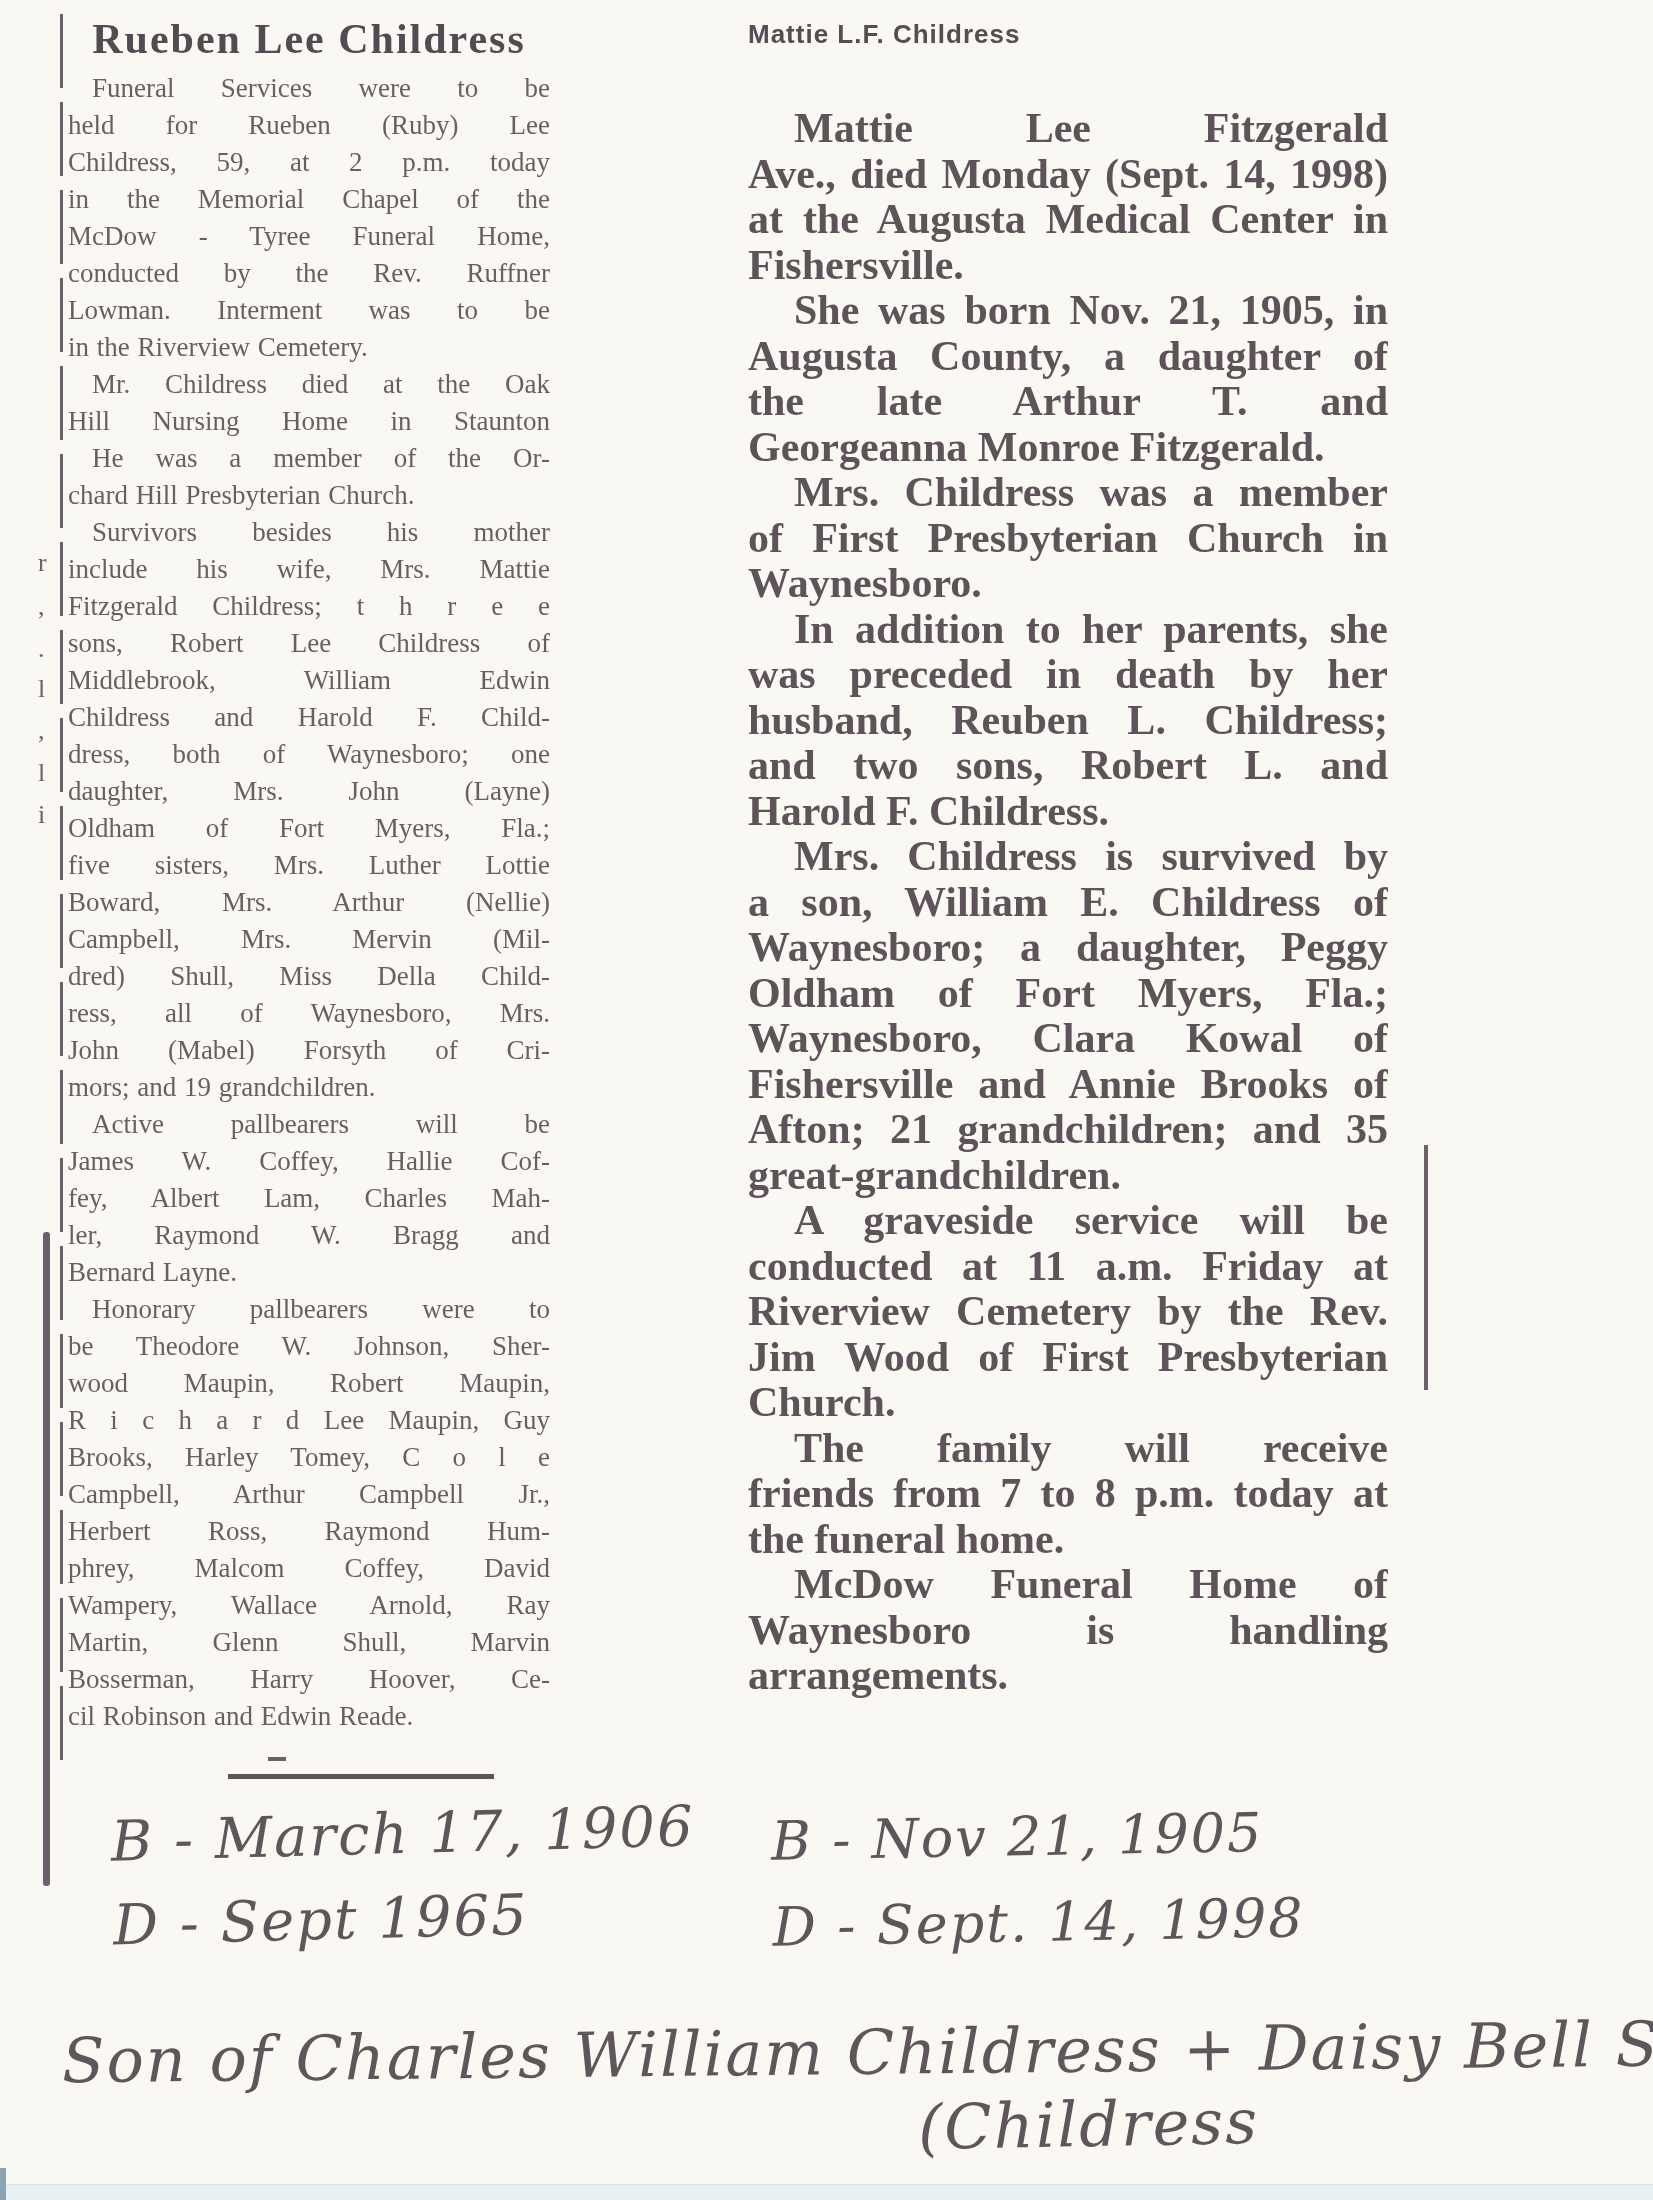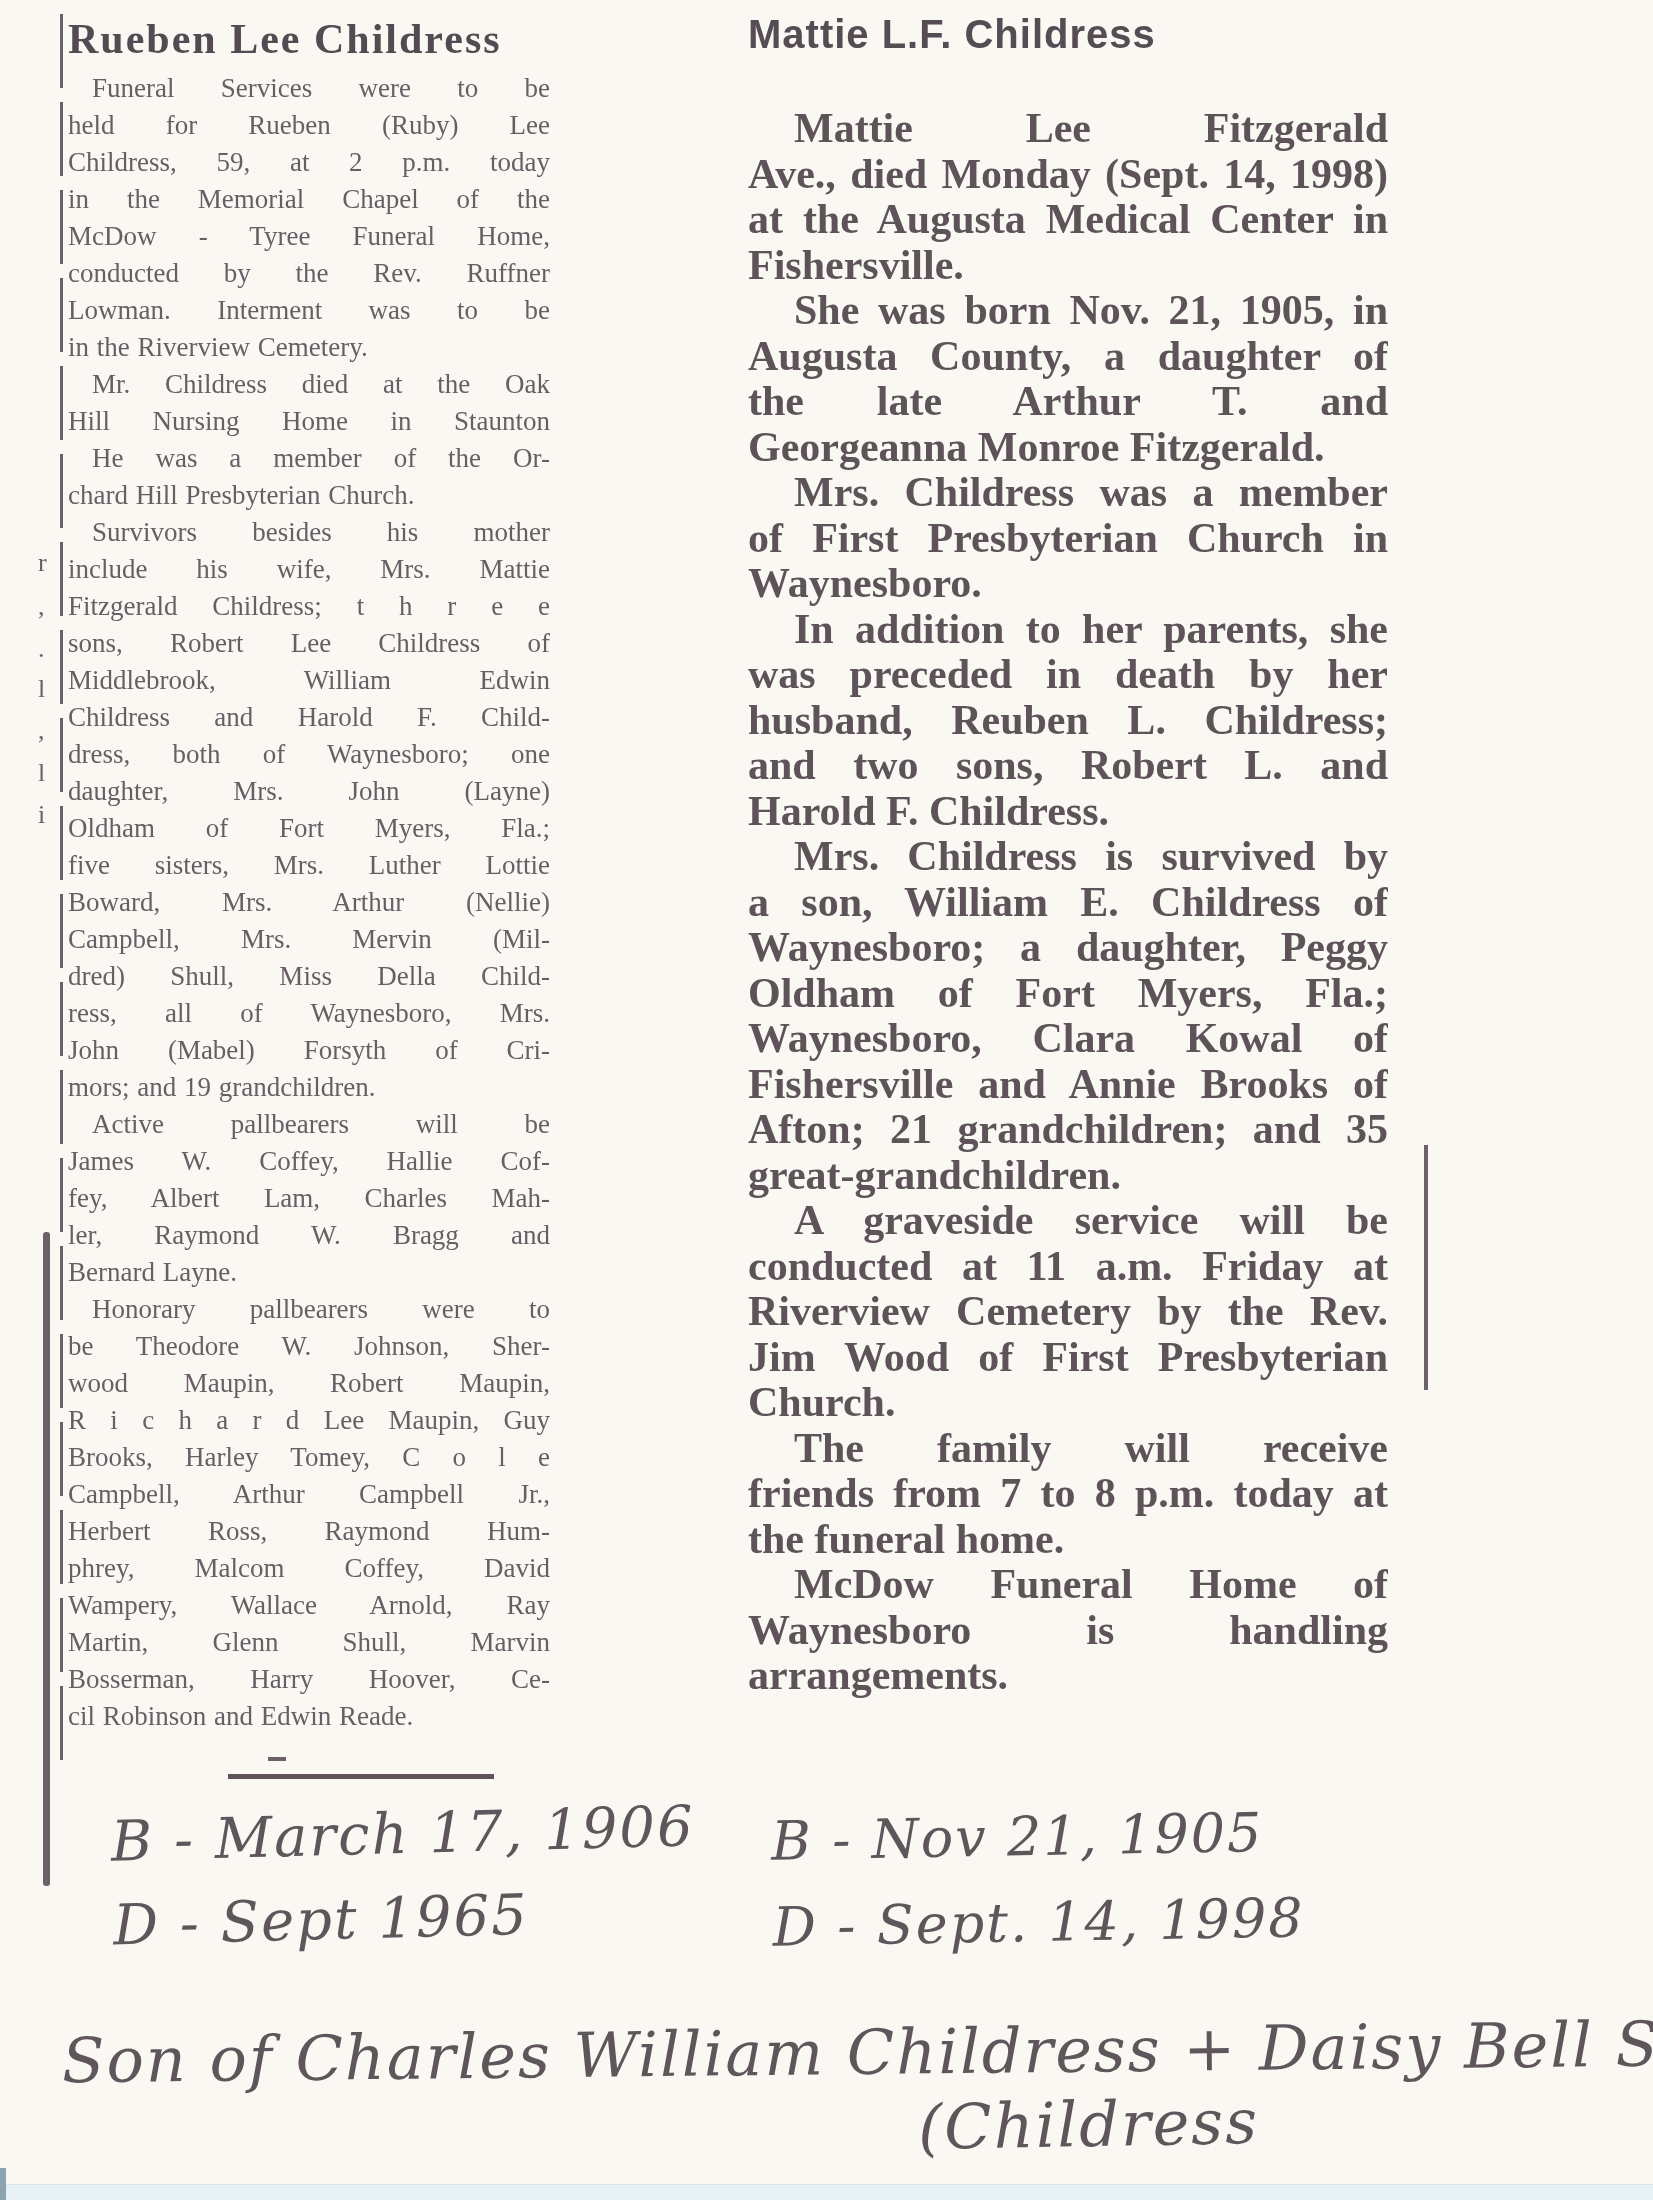--- a/index.html
+++ b/index.html
@@ -8,36 +8,36 @@
     background:#f9f8f3;
     position:relative;
     overflow:hidden;
     font-family:"Liberation Serif", serif;
   }
   
   .left-article{position:absolute;left:68px;top:16px;width:482px;}
   .left-title{
     font-family:"Liberation Serif", serif;
     font-weight:bold;font-size:42px;line-height:46px;
-    letter-spacing:2px;color:#544a51;white-space:nowrap;
+    letter-spacing:2px;color:#544a51;white-space:nowrap;text-align:center;
   }
   .left-body{margin-top:8px;}
   .left-body .bline{
     font-size:27px;line-height:37px;height:37px;overflow:hidden;
     color:#695e65;
     text-align:justify;text-align-last:justify;
     word-spacing:1px;
   }
   .left-body .bline.indent{text-indent:24px;}
   .left-body .bline.end{text-align-last:left;}
   
   .right-article{position:absolute;left:748px;top:10px;width:640px;}
   .right-title{
     font-family:"Liberation Sans", sans-serif;
-    font-weight:bold;font-size:40px;line-height:48px;
+    font-weight:bold;font-size:26px;line-height:48px;
     color:#564c53;white-space:nowrap;letter-spacing:1px;
   }
   .right-body{margin-top:48px;}
   .right-body .bline{
     font-size:42px;line-height:45.5px;height:45.5px;overflow:hidden;
     font-weight:bold;color:#5d5359;
     text-align:justify;text-align-last:justify;
   }
   .right-body .bline.indent{text-indent:46px;}
   .right-body .bline.end{text-align-last:left;}

